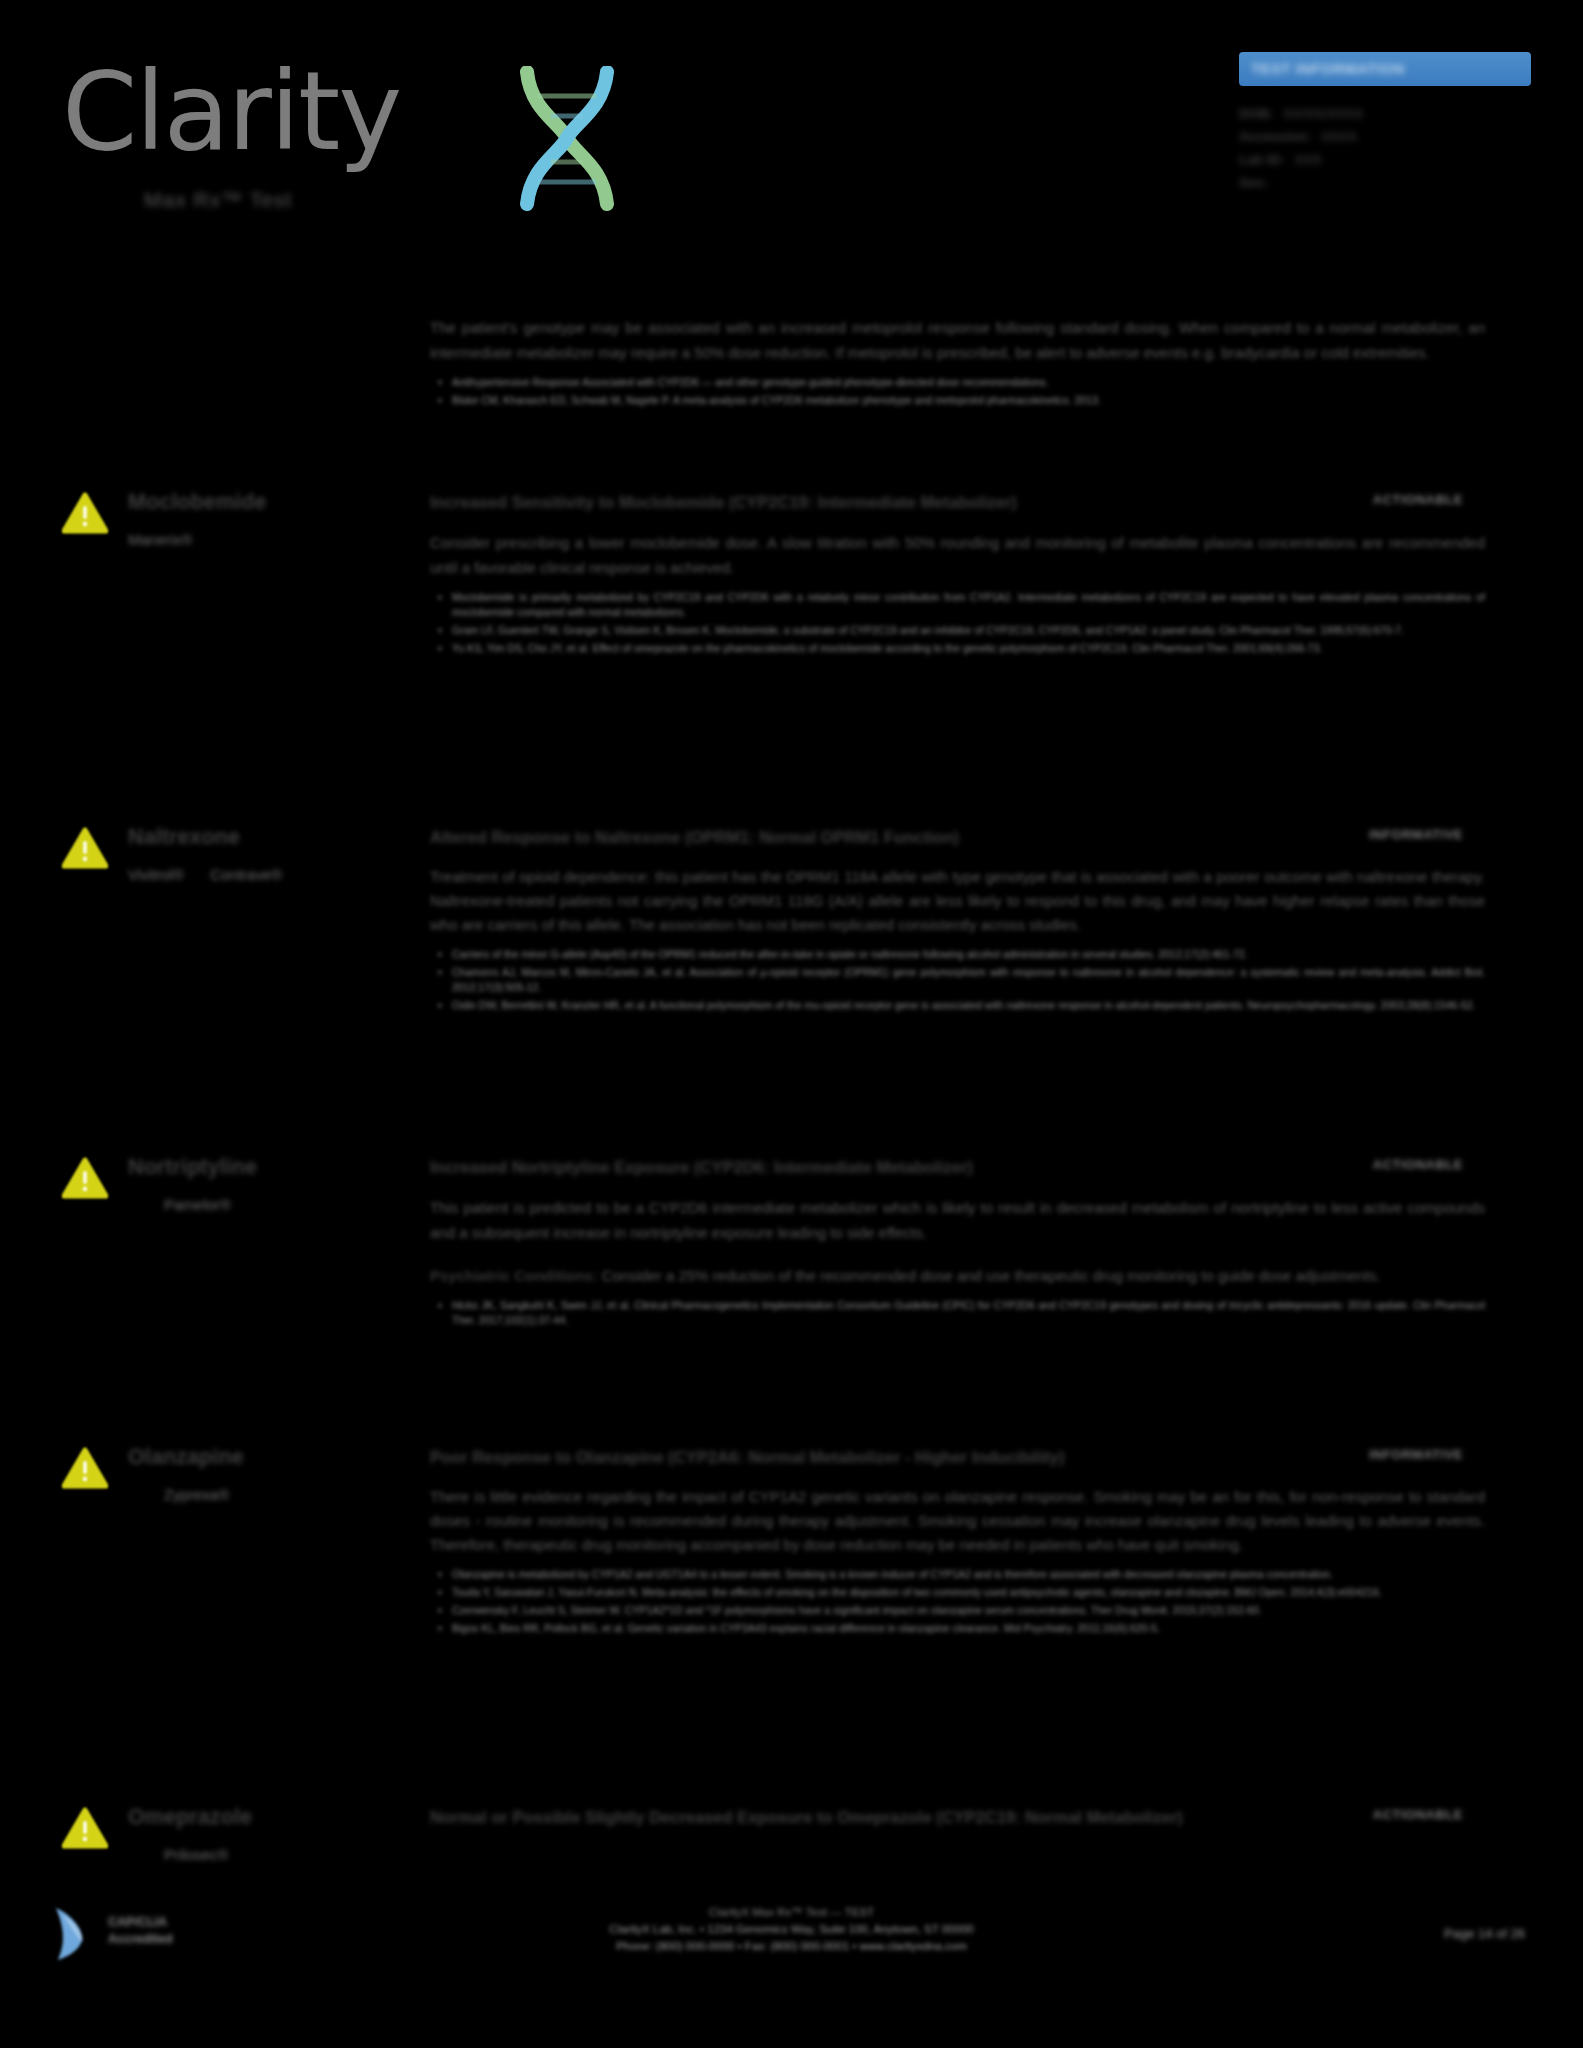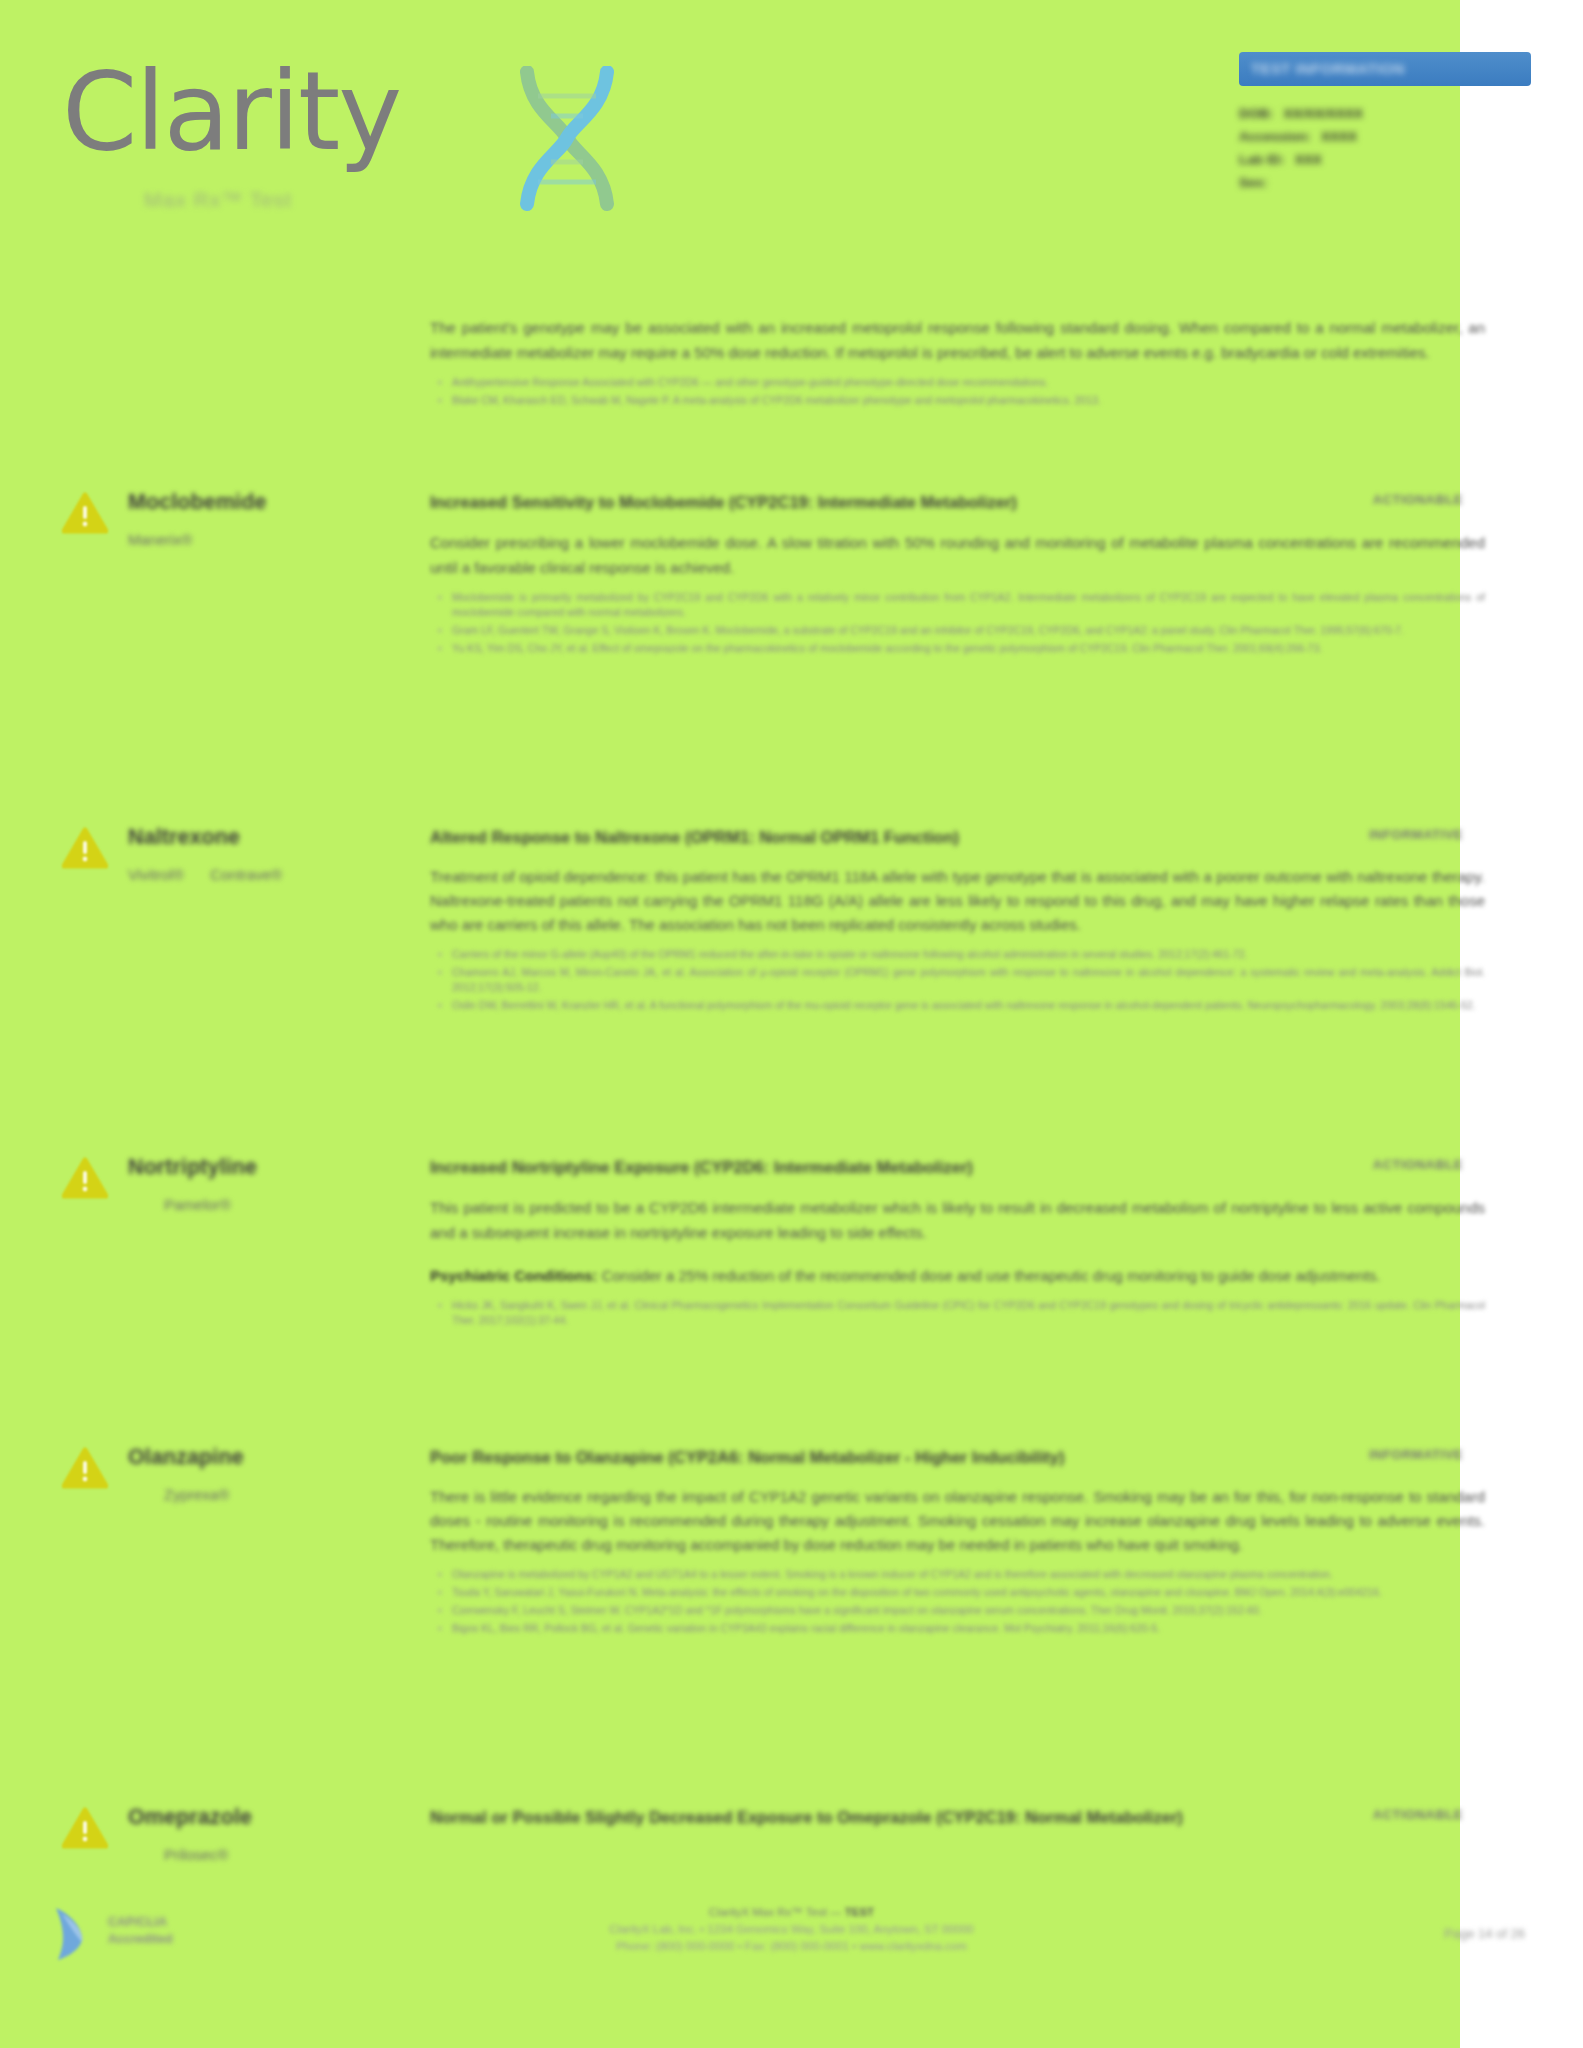--- a/index.html
+++ b/index.html
@@ -8,23 +8,23 @@
     width: 1583px;
     height: 2048px;
     background: #ffffff;
     font-family: "Liberation Sans", sans-serif;
     color: #4a4a4a;
     overflow: hidden;
   }
 
   .page {
     position: relative;
-    width: 1460px;
+    width: 1583px;
     height: 2048px;
-    background: #bef264;
+    background: #000000;
   }
 
   
   .header {
     position: absolute;
     top: 0; left: 0;
     width: 1583px;
     height: 250px;
   }
 

